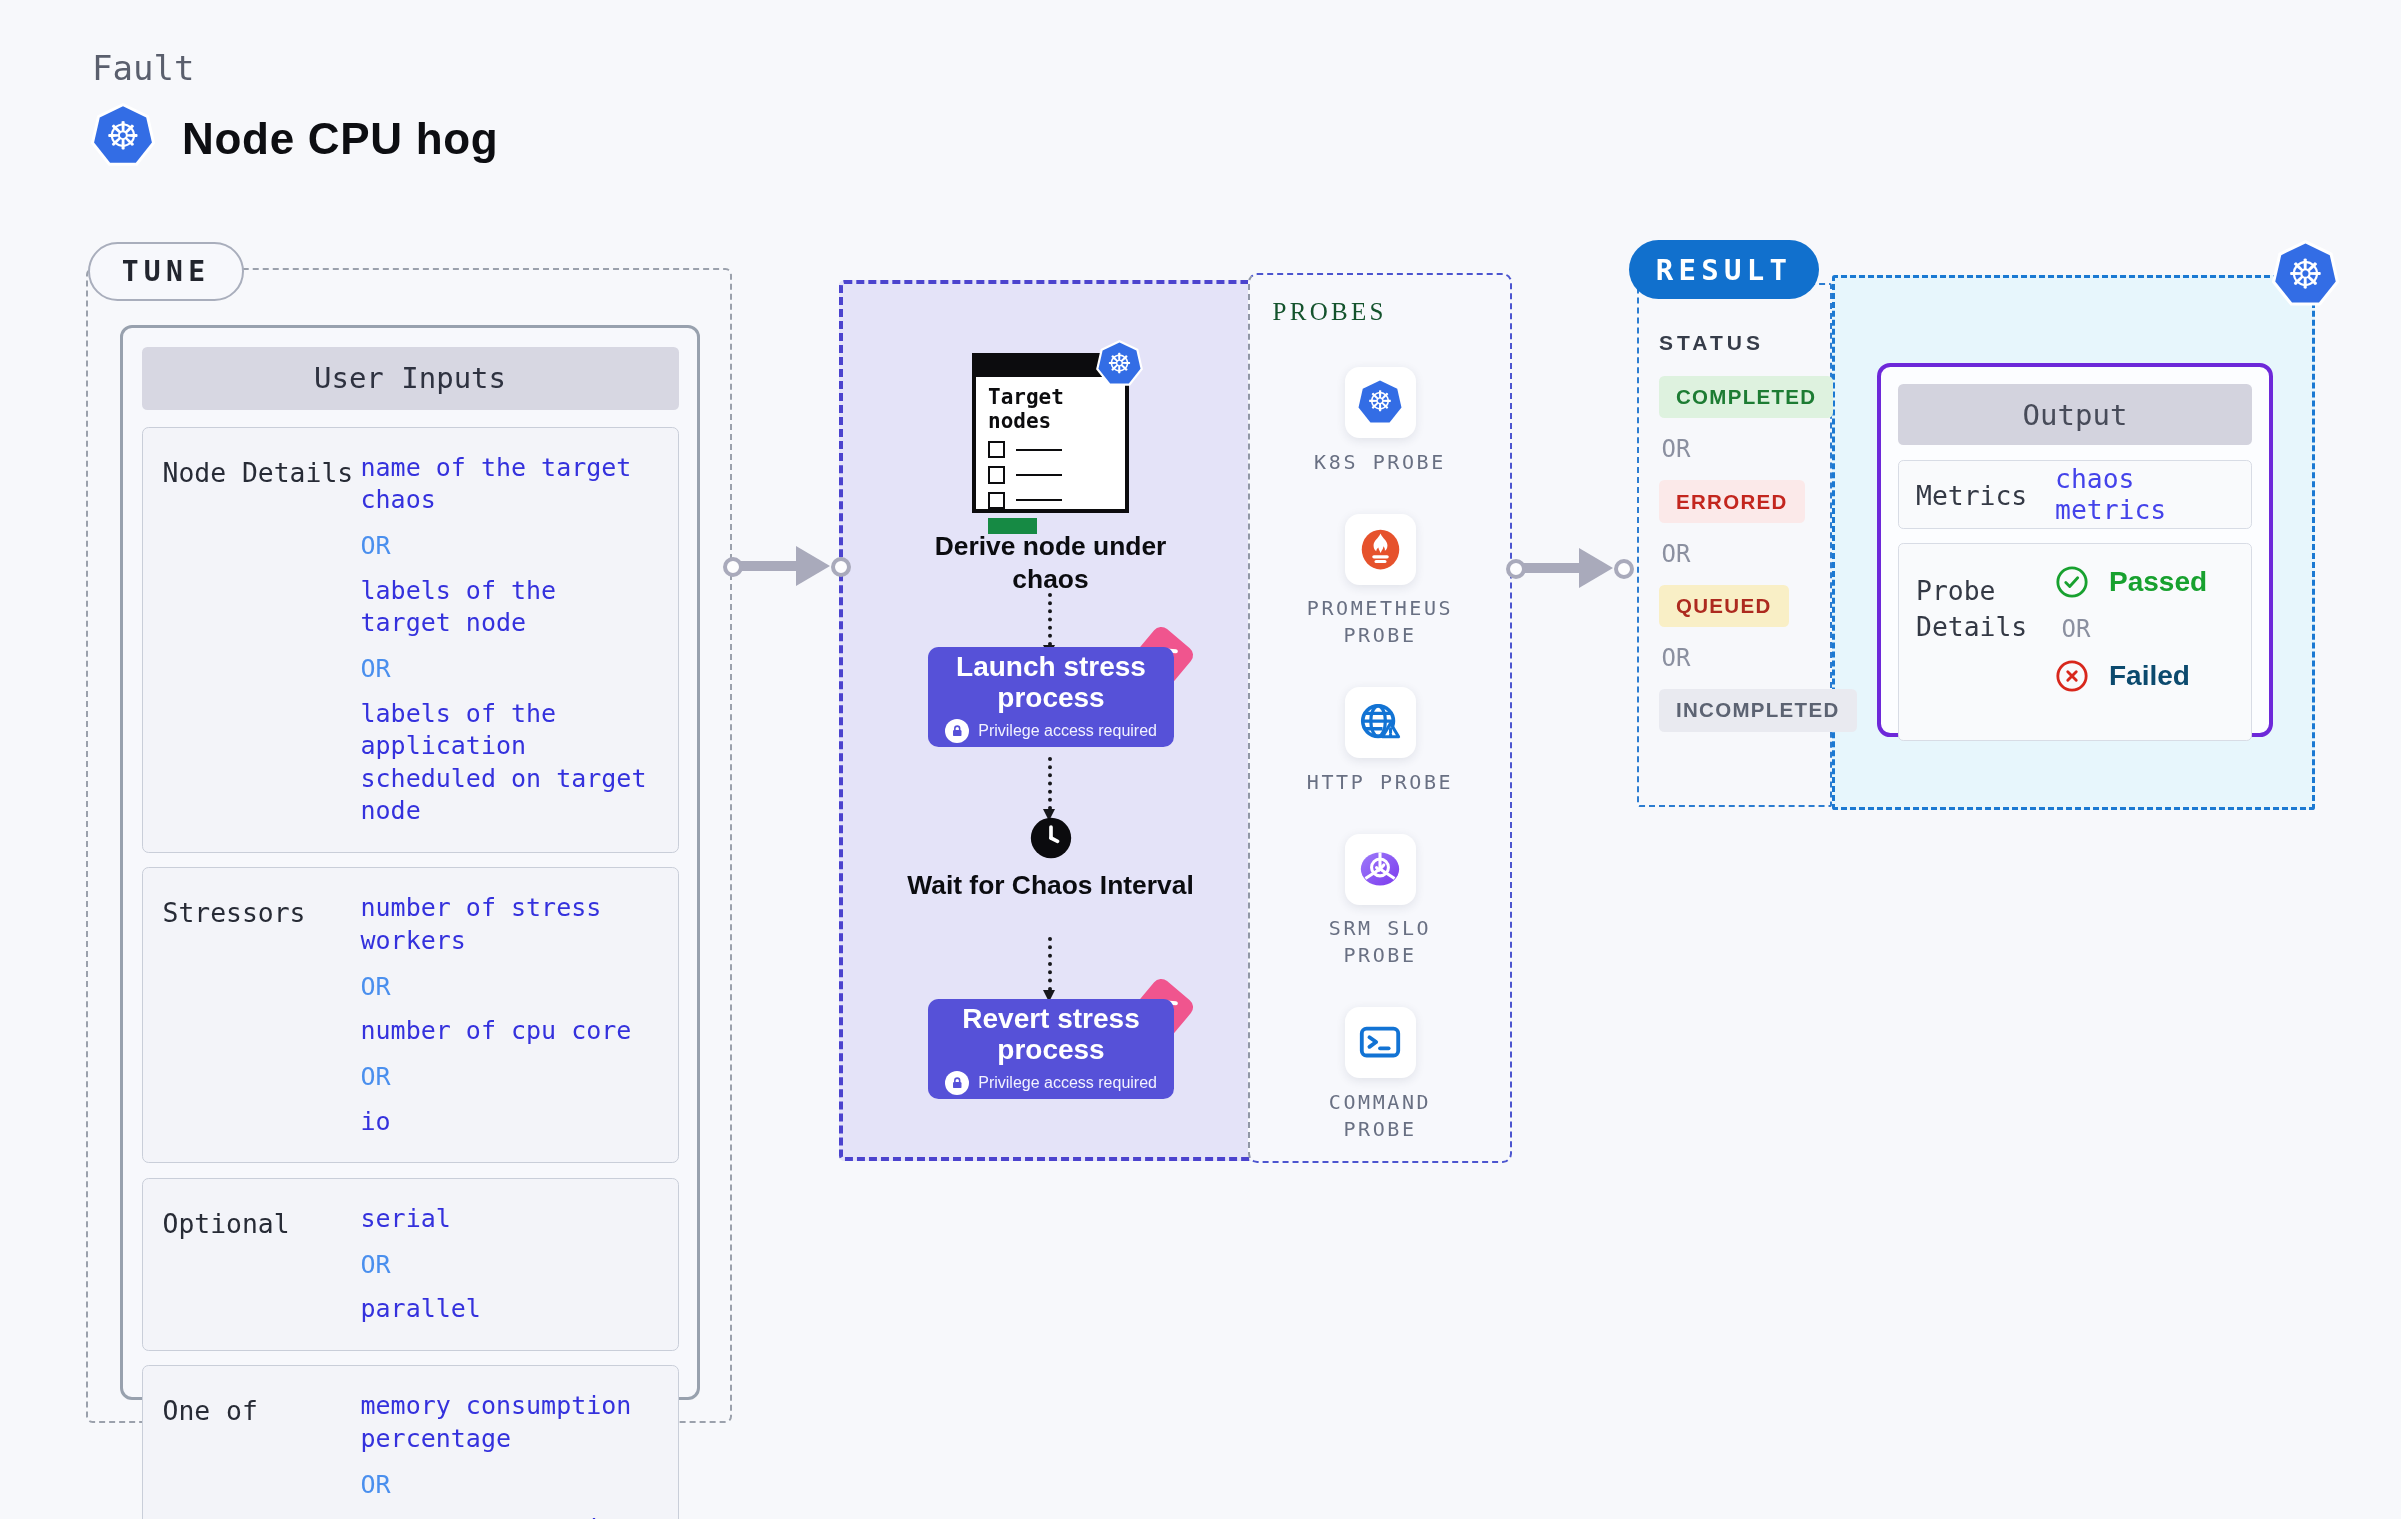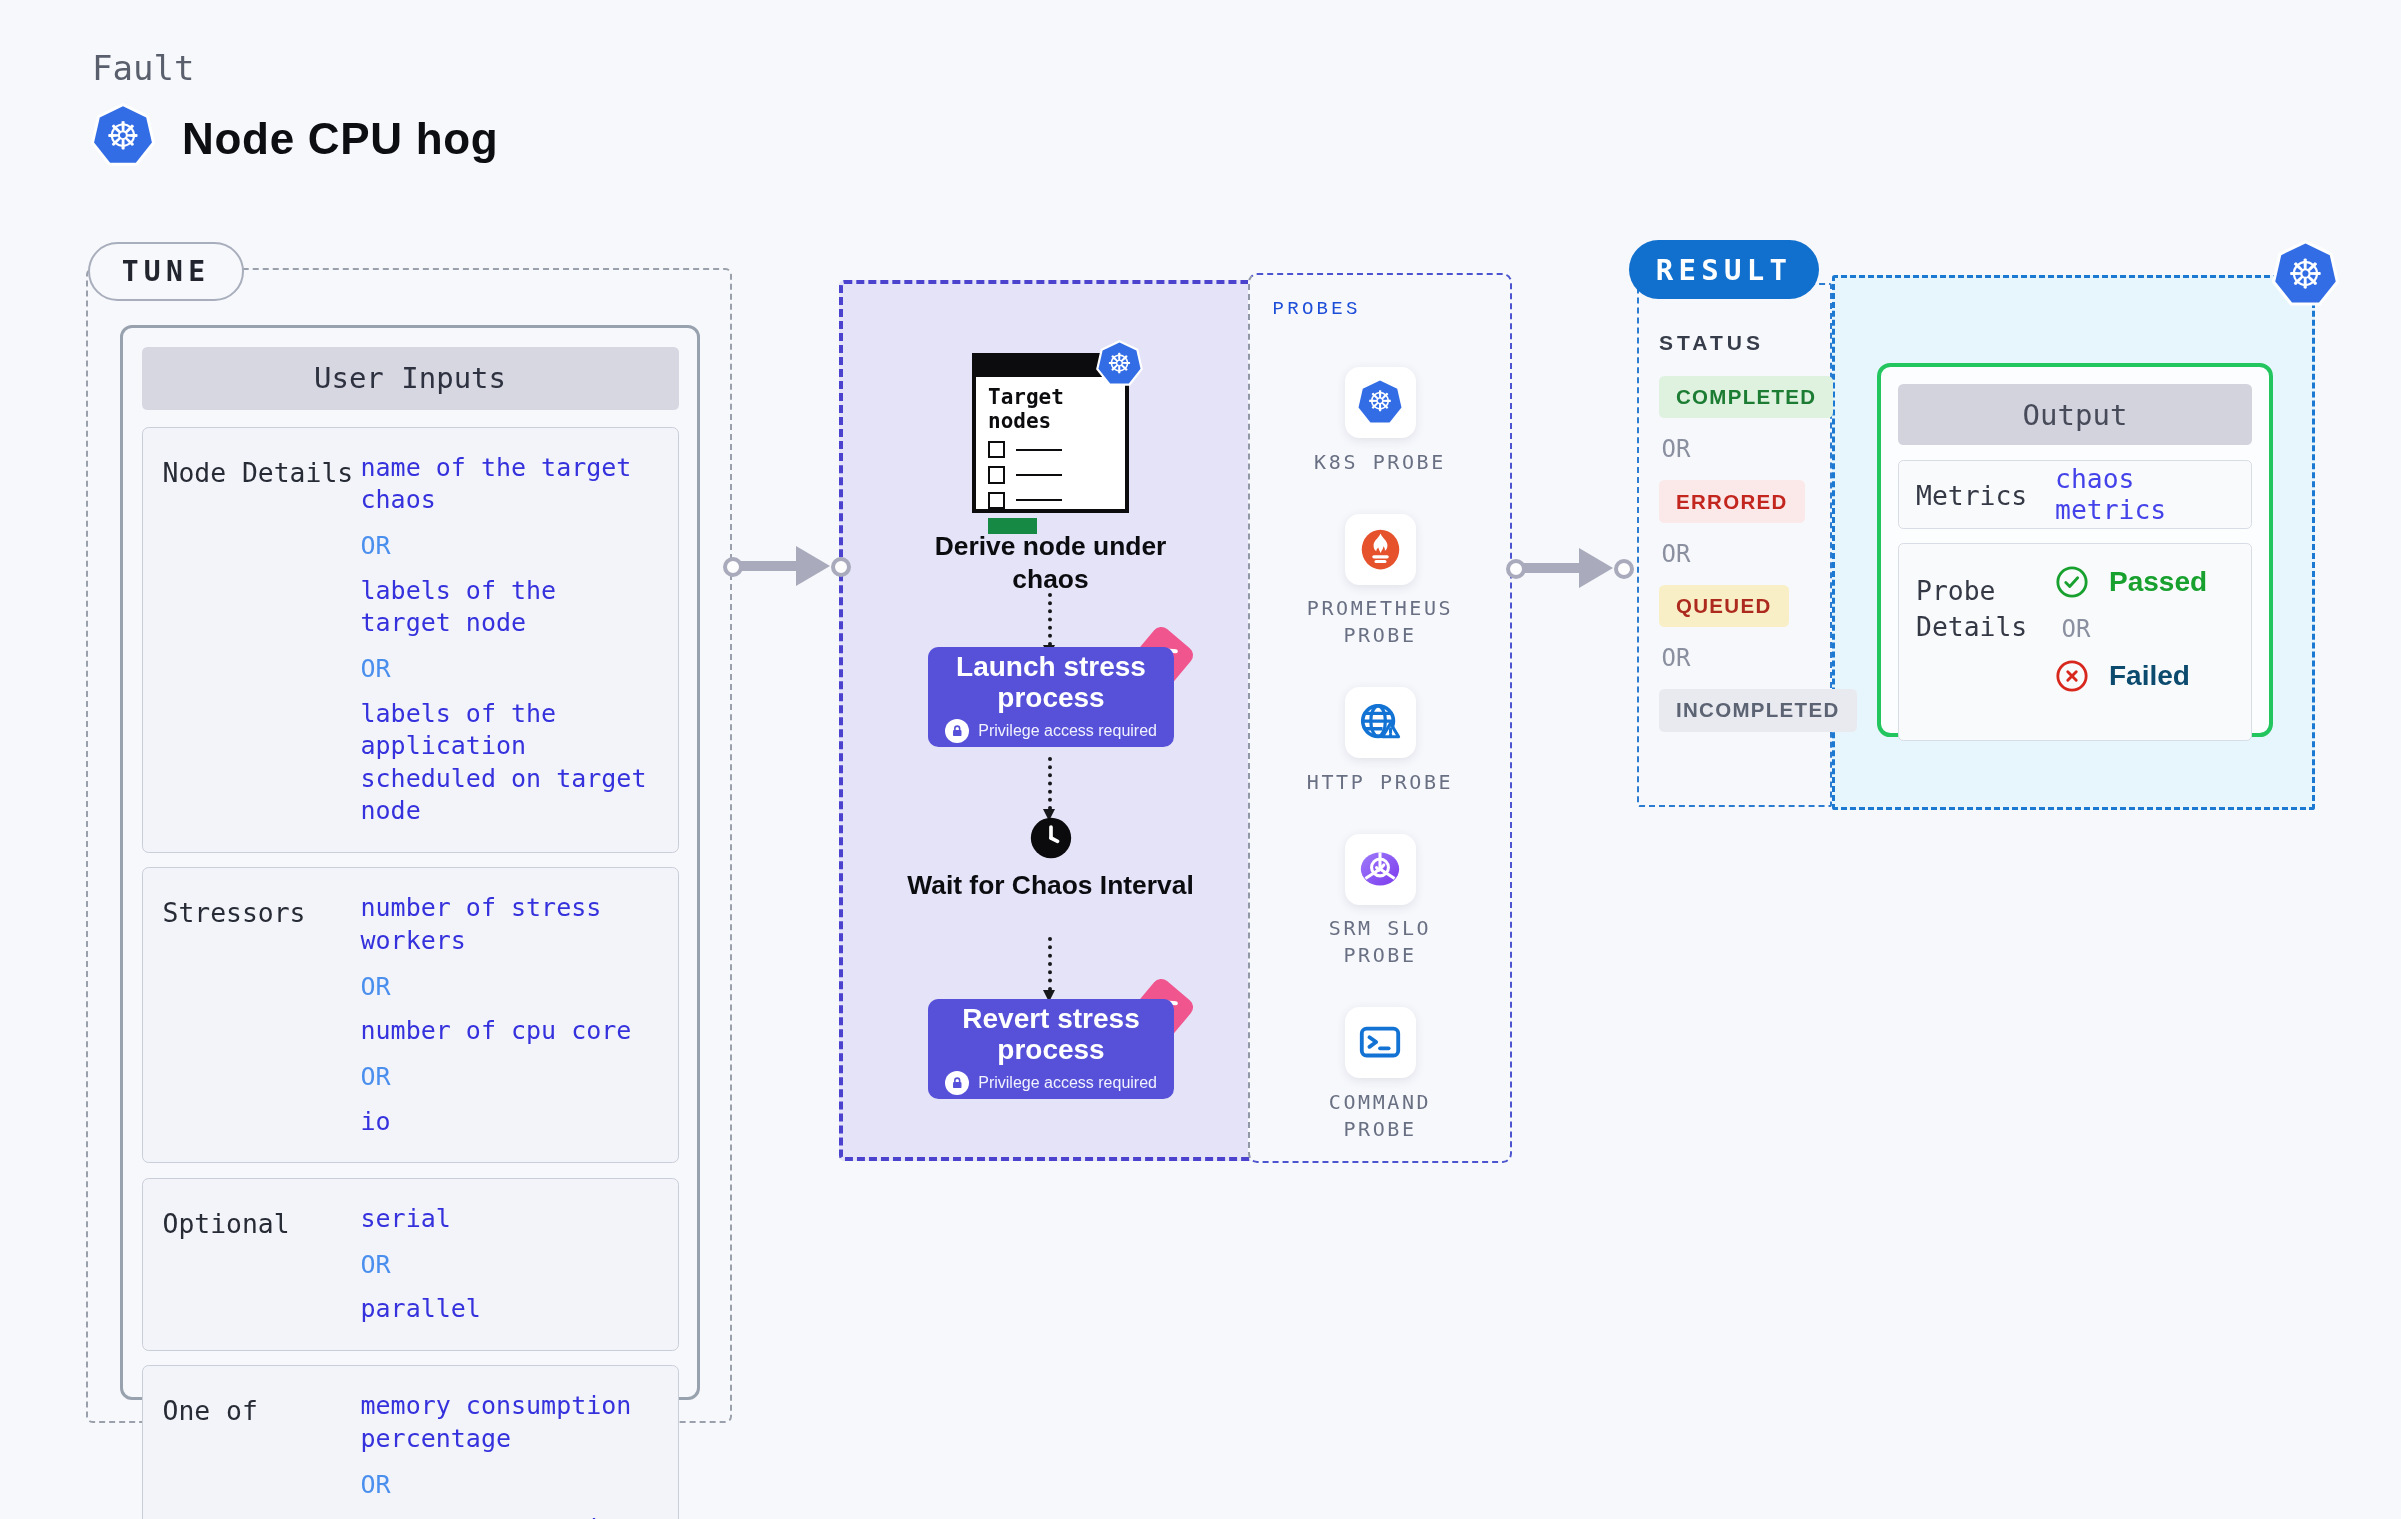--- a/index.html
+++ b/index.html
@@ -39,21 +39,21 @@
   .h-arrow{position:absolute;width:119px;height:40px;z-index:5;}
   .h-arrow .shaft{position:absolute;left:12px;top:15px;right:42px;height:10px;background:#a9aabb;}
   .h-arrow .head{position:absolute;right:16px;top:0;width:0;height:0;border-top:20px solid transparent;border-bottom:20px solid transparent;border-left:34px solid #a9aabb;}
   .h-arrow .dot{position:absolute;top:10.6px;width:12px;height:12px;border-radius:50%;background:#fdfdfe;border:4px solid #a9aabb;}
   .h-arrow .dot.d1{left:-4px;}
   .h-arrow .dot.d2{right:-5.3px;}
 
   
   .exec-box{position:absolute;left:839px;top:280px;width:415px;height:881px;background:#e4e3f8;border:4px dashed #4b43ce;border-radius:5.3px;box-sizing:border-box;z-index:1;}
   .probes-box{position:absolute;left:1248px;top:273px;width:264px;height:890px;background:#f7f8fc;border:2.6px dashed #4c55cf;border-left-color:#9097a6;border-radius:9.2px;box-sizing:border-box;z-index:2;}
-  .probes-title{position:absolute;left:22.5px;top:22.5px;font-family:Liberation Mono, monospace;font-size:19px;letter-spacing:3.3px;color:#1d4ed8;}
+  .probes-title{position:absolute;left:22.5px;top:22.5px;font-family:Liberation Serif, serif;font-size:25px;letter-spacing:3.3px;color:#14532d;}
   .probes-list{position:absolute;left:0;top:92px;width:100%;display:flex;flex-direction:column;align-items:center;}
   .probe{display:flex;flex-direction:column;align-items:center;margin-bottom:38px;}
   .probe-card{width:71px;height:71px;background:#ffffff;border-radius:14.5px;display:flex;align-items:center;justify-content:center;box-shadow:0 2.6px 9.2px rgba(40,50,80,0.10);}
   .probe-label{margin-top:10.6px;width:178px;text-align:center;font-family:"DejaVu Sans Mono","Liberation Mono",monospace;font-size:20px;line-height:1.35;letter-spacing:2.6px;color:#697083;}
 
   .exec-inner{position:absolute;left:0;top:0;width:415px;height:881px;}
   .target-card{position:absolute;left:129px;top:69px;width:157px;height:160px;background:#ffffff;border:4px solid #0c0c0e;box-sizing:border-box;z-index:2;}
   .tc-top{height:20px;background:#0c0c0e;}
   .tc-body{padding:8px 12px;}
   .tc-title{font-family:"DejaVu Sans Mono","Liberation Mono",monospace;font-weight:bold;font-size:21px;line-height:1.15;color:#0c0c0e;}
@@ -81,21 +81,21 @@
 
   
   .status-box{position:absolute;left:1637px;top:283px;width:195px;height:524px;border:2.6px dashed #2b7cd0;border-radius:2.6px;box-sizing:border-box;z-index:3;}
   .cyan-box{position:absolute;left:1832px;top:275px;width:483px;height:535px;background:#e7f6fc;border:3.3px dashed #1b79d2;border-radius:2.6px;box-sizing:border-box;z-index:2;}
   .status-title{position:absolute;left:20px;top:46px;font-size:21px;font-weight:bold;letter-spacing:4px;color:#363c49;}
   .status-list{position:absolute;left:20px;top:91px;display:flex;flex-direction:column;align-items:flex-start;gap:17px;}
   .status-badge{padding:9.2px 17px;border-radius:5.3px;font-size:20.5px;font-weight:bold;letter-spacing:1.3px;}
   .status-or{font-family:"DejaVu Sans Mono","Liberation Mono",monospace;font-size:24px;color:#8b90a0;padding-left:2.6px;}
   .result-k8s{position:absolute;left:2271px;top:240px;z-index:4;}
 
-  .output-box{position:absolute;left:42px;top:85px;width:396px;height:374px;background:#fcfdff;border:4px solid #22c55e;border-radius:13.2px;box-sizing:border-box;padding:17px;}
+  .output-box{position:absolute;left:42px;top:85px;width:396px;height:374px;background:#fcfdff;border:4px solid #6d28d9;border-radius:13.2px;box-sizing:border-box;padding:17px;}
   .output-header{height:61px;background:#d3d3de;border-radius:5.3px;display:flex;align-items:center;justify-content:center;
     font-family:"DejaVu Sans Mono","Liberation Mono",monospace;font-size:29px;color:#474b59;}
   .out-row{border:1.3px solid #d8dce5;border-radius:5.3px;background:#f9fafc;display:flex;margin-top:14.5px;padding:17px;box-sizing:border-box;}
   .out-label{flex:0 0 139px;font-family:"DejaVu Sans Mono","Liberation Mono",monospace;font-size:26.4px;line-height:1.35;color:#343945;}
   .out-link{font-family:"DejaVu Sans Mono","Liberation Mono",monospace;font-size:26.4px;color:#4443ea;align-self:center;}
   .pr-col{display:flex;flex-direction:column;gap:16px;padding-top:4px;}
   .pr-item{display:flex;align-items:center;gap:20px;}
   .pr-item span{font-size:28px;font-weight:bold;}
   .pr-or{font-family:"DejaVu Sans Mono","Liberation Mono",monospace;font-size:24px;color:#8b90a0;padding-left:6.6px;}
 </style>

